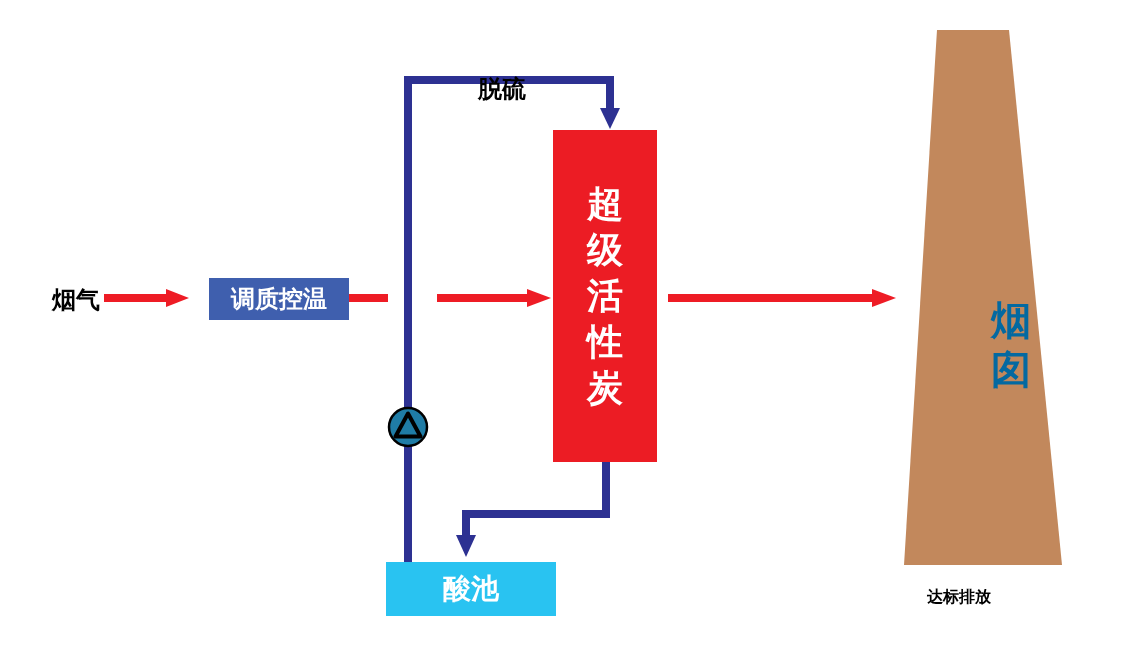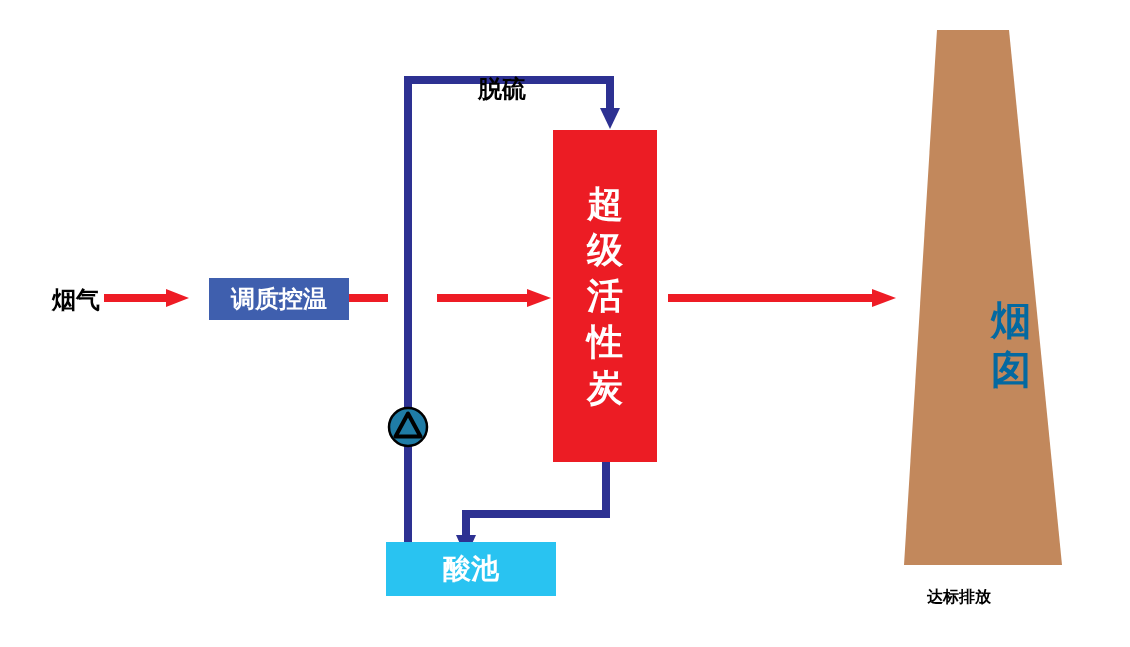--- a/index.html
+++ b/index.html
@@ -18,21 +18,21 @@
   .desulf   { left: 478px; top: 44px;  font-size: 24px; margin-top: 29px; }
   .emission { left: 927px; top: 587px; font-size: 16px; }
 
   .node {
     position: absolute;
     display: flex; align-items: center; justify-content: center;
     color: #ffffff; font-weight: bold;
   }
   .conditioning { left: 209px; top: 278px; width: 140px; height: 42px; background: #3f5fae; font-size: 24px; }
   .carbon       { left: 553px; top: 130px; width: 104px; height: 332px; background: #ec1c24; }
-  .acid         { left: 386px; top: 542px; width: 170px; height: 54px; background: #29c3f1; font-size: 28px; }
+  .acid         { left: 386px; top: 562px; width: 170px; height: 54px; background: #29c3f1; font-size: 28px; }
 
   .vtext { word-break: break-all; text-align: center; }
   .carbon .vtext { width: 40px; font-size: 36px; line-height: 1.28; }
 
   .chimney-label {
     position: absolute; left: 957px; top: 296px; width: 46px;
     color: #0369a1; font-weight: bold; margin-left: 31px;
   }
   .chimney-label .vtext { width: 46px; font-size: 40px; line-height: 1.22; }
 

